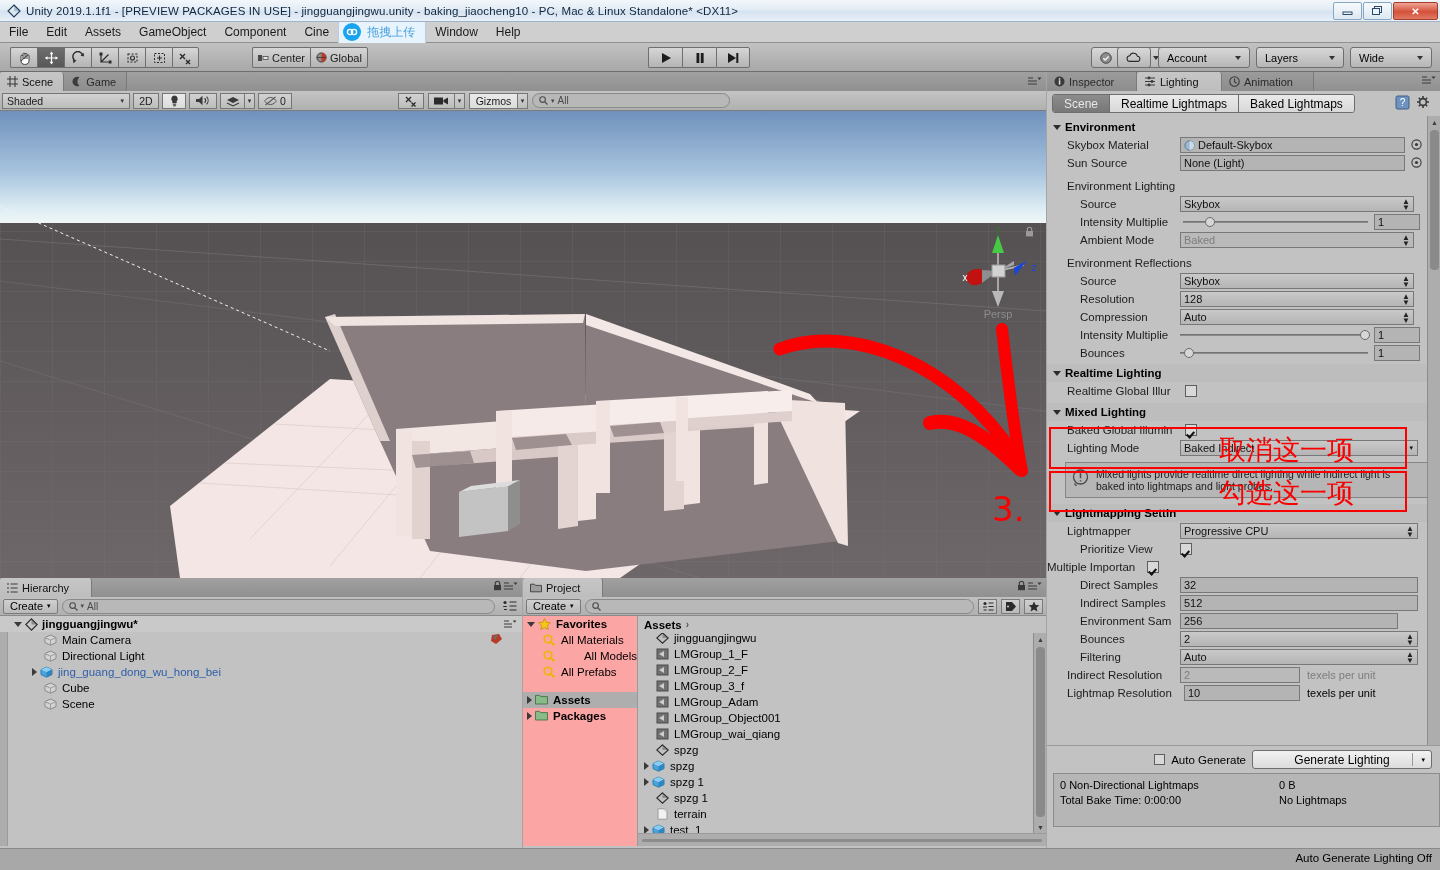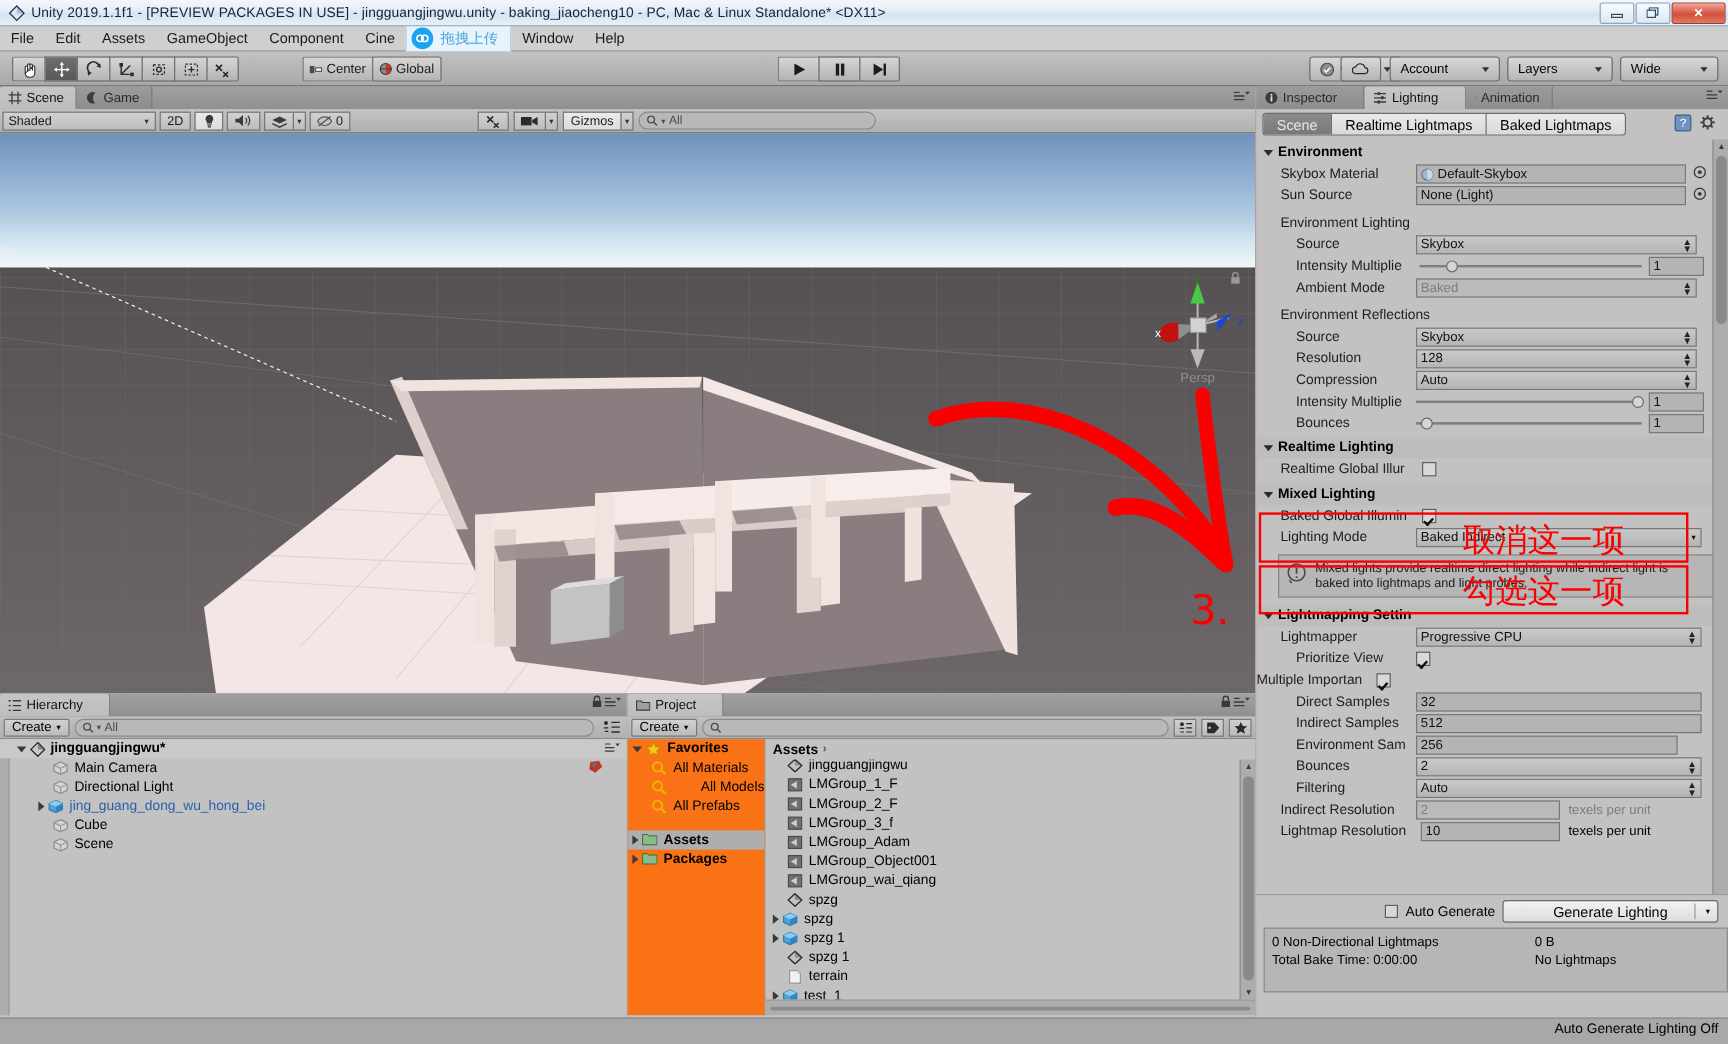--- a/index.html
+++ b/index.html
@@ -713,21 +713,21 @@
       </div>
       <div style="width:19px;height:15px;display:flex;align-items:center;justify-content:center;background:linear-gradient(to bottom,#d0d0d0,#bababa);border:1px solid #7a7a7a;">
         <svg width="12" height="11" viewBox="0 0 12 11">
             <polygon points="6,0.6 7.6,4 11.3,4.3 8.5,6.8 9.4,10.4 6,8.5 2.6,10.4 3.5,6.8 0.7,4.3 4.4,4" fill="#2b2b2b"></polygon>
           </svg>
       </div>
     </div>
 
     <div style="display:flex;height:230px;position:relative;">
 
-      <div style="width:115px;background:#f97316;border-right:1px solid #9a9a9a;">
+      <div style="width:115px;background:#fca5a5;border-right:1px solid #9a9a9a;">
         <div class="h-row" style="font-weight:bold;padding-left:4px;">
           <span class="tri open"></span>
           <span class="gi">
             <svg width="13" height="12" viewBox="0 0 13 12">
                 <polygon points="6.5,0.6 8.3,4.3 12.3,4.8 9.4,7.6 10.2,11.5 6.5,9.6 2.8,11.5 3.6,7.6 0.7,4.8 4.7,4.3" fill="#f5c518" stroke="#b58b00" stroke-width=".7"></polygon>
               </svg>
           </span>
           <span>Favorites</span>
         </div>
         <div class="h-row" style="padding-left:20px;">
@@ -909,21 +909,21 @@
       </div>
       <div class="tab active" style="width:85px;">
         <svg width="12" height="11" viewBox="0 0 12 11">
             <path d="M1 2h3M6 2h5M1 5.5h6M9 5.5h2M1 9h3M6 9h5" stroke="#3a3a3a" stroke-width="1.1"></path>
             <circle cx="5" cy="2" r="1.4" fill="#3a3a3a"></circle>
             <circle cx="8" cy="5.5" r="1.4" fill="#3a3a3a"></circle>
             <circle cx="5" cy="9" r="1.4" fill="#3a3a3a"></circle>
           </svg>
         <span>Lighting</span>
       </div>
-      <div class="tab" style="width:72px;">
+      <div class="tab" style="width:92px;">
         <svg width="11" height="11" viewBox="0 0 11 11">
             <circle cx="5.5" cy="5.5" r="4.7" fill="none" stroke="#3a3a3a" stroke-width="1.1"></circle>
             <path d="M5.5 2.6v3.2l2.2 1.4" fill="none" stroke="#3a3a3a" stroke-width="1.1"></path>
           </svg>
         <span>Animation</span>
       </div>
       <div style="position:absolute;right:4px;bottom:4px;">
         <svg width="14" height="9" viewBox="0 0 14 9">
             <path d="M0 1h5M0 4h9M0 7h9" stroke="#3a3a3a" stroke-width="1.1"></path>
             <polygon points="9.5,0.5 13.5,0.5 11.5,3" fill="#3a3a3a"></polygon>

